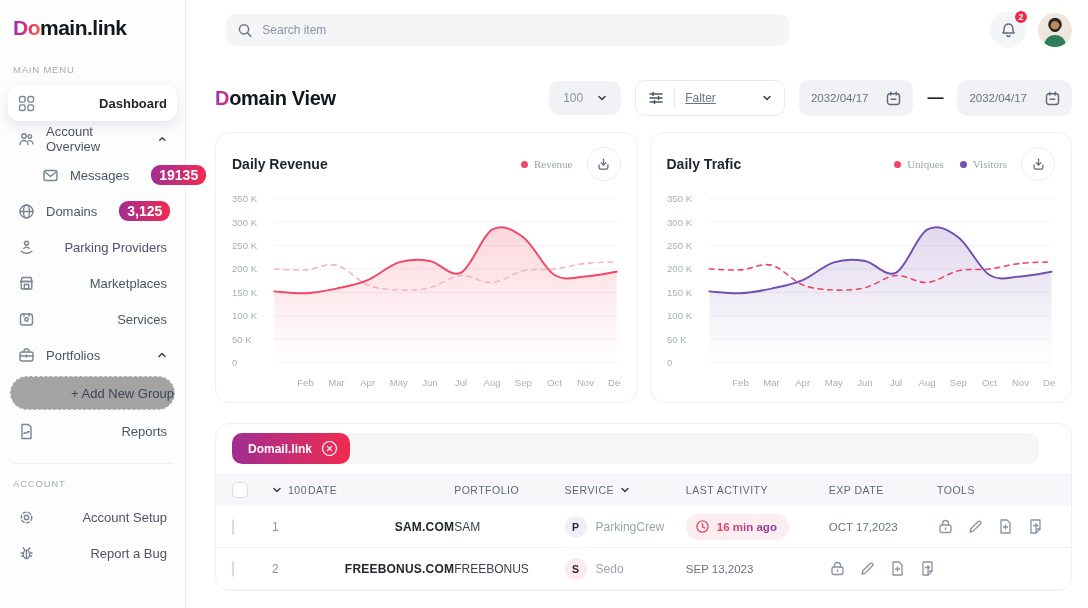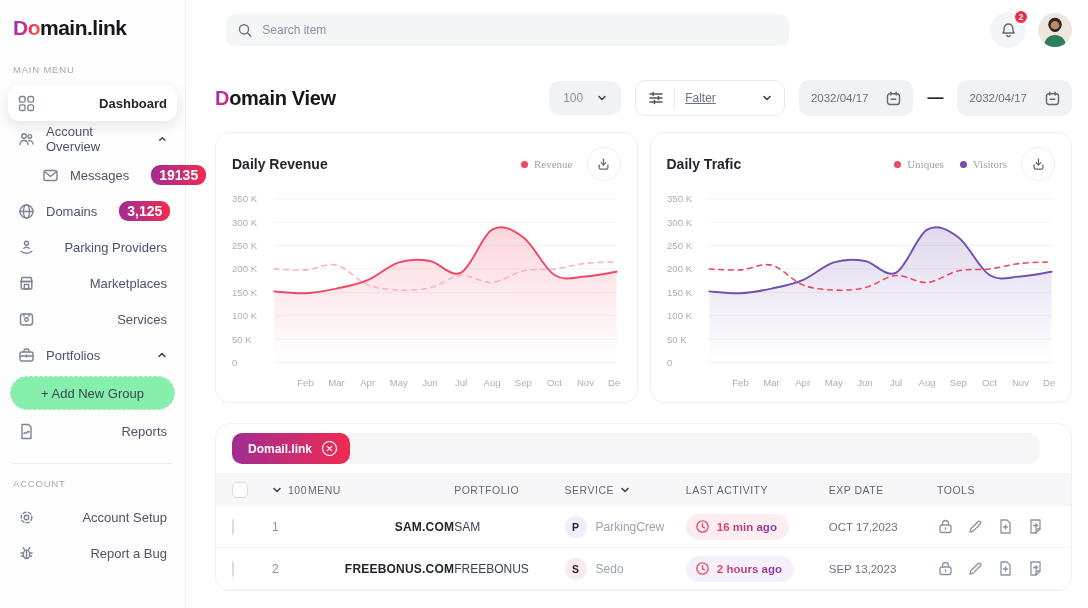--- a/index.html
+++ b/index.html
@@ -19,22 +19,22 @@
     font-size:13px; color:#4C5466; border-radius:12px; cursor:pointer;justify-content:space-between; }
   .side-item.active { background:#fff; box-shadow:0 5px 14px rgba(30,34,60,0.10); color:#23262F; font-weight:700; }
   .side-item.child { padding-left:34px; }
   .side-item .spacer { flex:1; }
   .side-icon { width:17px; height:17px; flex:0 0 17px; display:block; }
   .side-icon * { stroke:#7A8494; fill:none; stroke-width:1.4; stroke-linecap:round; stroke-linejoin:round; }
   .badge { background:linear-gradient(90deg,var(--badge-gradient-start),var(--badge-gradient-end));
     color:#fff; font-size:14px; font-weight:700; border-radius:9px; padding:3px 8px; line-height:1; }
   .chev { width:10px; height:10px; }
   .chev * { stroke:#3D4452; fill:none; stroke-width:1.6; stroke-linecap:round; stroke-linejoin:round; }
-  .add-group { display:flex; align-items:center; justify-content:center; height:34px; margin:3px 2px;
-    border:1.5px dashed #E2E5EB; border-radius:17px; background:#86efac; font-size:13px; color:#3E4556; cursor:pointer; }
+  .add-group { display:flex; align-items:center; justify-content:flex-end; height:34px; margin:3px 2px;
+    border:1.5px dashed #E2E5EB; border-radius:17px; background:#a3a3a3; font-size:13px; color:#3E4556; cursor:pointer; }
   .side-divider { border:none; border-top:1px solid #EEEFF3; margin:14px 5px 4px 5px; }
 
   
   .main { flex:1; display:flex; flex-direction:column; min-width:0; }
   .topbar { height:60px; display:flex; align-items:center; padding:0 16px 0 27px; gap:12px; }
   .search { flex:0 0 563px; display:flex; align-items:center; gap:10px; height:32px;
     background:#F4F5F7; border-radius:9px; padding:0 12px; }
   .search svg { width:15px; height:15px; }
   .search svg * { stroke:#6B7280; fill:none; stroke-width:1.5; stroke-linecap:round; }
   .search input { border:none; outline:none; background:transparent; font-size:12px; color:#3A4150; width:100%;
@@ -479,21 +479,21 @@
         <div class="tgrid thead">
           <div class="th">
               <span class="checkbox"></span>
             </div>
           <div class="th">
             <svg class="chev" viewBox="0 0 10 10">
                 <polyline points="2,3.5 5,6.5 8,3.5"></polyline>
               </svg>
             <span>100</span>
           </div>
-          <div class="th">MENU</div>
+          <div class="th">DATE</div>
           <div class="th">PORTFOLIO</div>
           <div class="th">
             <span>SERVICE</span>
             <svg class="chev" viewBox="0 0 10 10">
                 <polyline points="2,3.5 5,6.5 8,3.5"></polyline>
               </svg>
           </div>
           <div class="th">LAST ACTIVITY</div>
           <div class="th">EXP DATE</div>
           <div class="th">TOOLS</div>
@@ -541,29 +541,20 @@
 
         <div class="tgrid trow">
           <div><span class="checkbox"></span></div>
           <div class="rownum">2</div>
           <div class="cell-name">FREEBONUS.COM</div>
           <div class="cell-portfolio">FREEBONUS</div>
           <div class="service-cell">
             <span class="service-avatar pink">S</span>
             <span class="service-name">Sedo</span>
           </div>
-          <div>
-            <span class="activity-pill purple">
-              <svg viewBox="0 0 15 15">
-                  <circle cx="7.5" cy="7.5" r="5.6"></circle>
-                  <polyline points="7.5,4.6 7.5,7.8 9.5,8.9"></polyline>
-                </svg>
-              <span class="activity-text">2 hours ago</span>
-            </span>
-          </div>
           <div class="cell-exp">SEP 13,2023</div>
           <div class="tools-cell">
             <svg class="tool-btn" viewBox="0 0 17 17">
                 <rect x="3" y="7" width="11" height="7.5" rx="2"></rect>
                 <path d="M5.5 7V5.5a3 3 0 0 1 6 0V7"></path>
                 <path d="M8.5 9.8v1.6"></path>
               </svg>
             <svg class="tool-btn" viewBox="0 0 17 17">
                 <path d="M3 14l.9-3.2 7.3-7.3a1.4 1.4 0 0 1 2 0l.3.3a1.4 1.4 0 0 1 0 2l-7.3 7.3z"></path>
               </svg>

